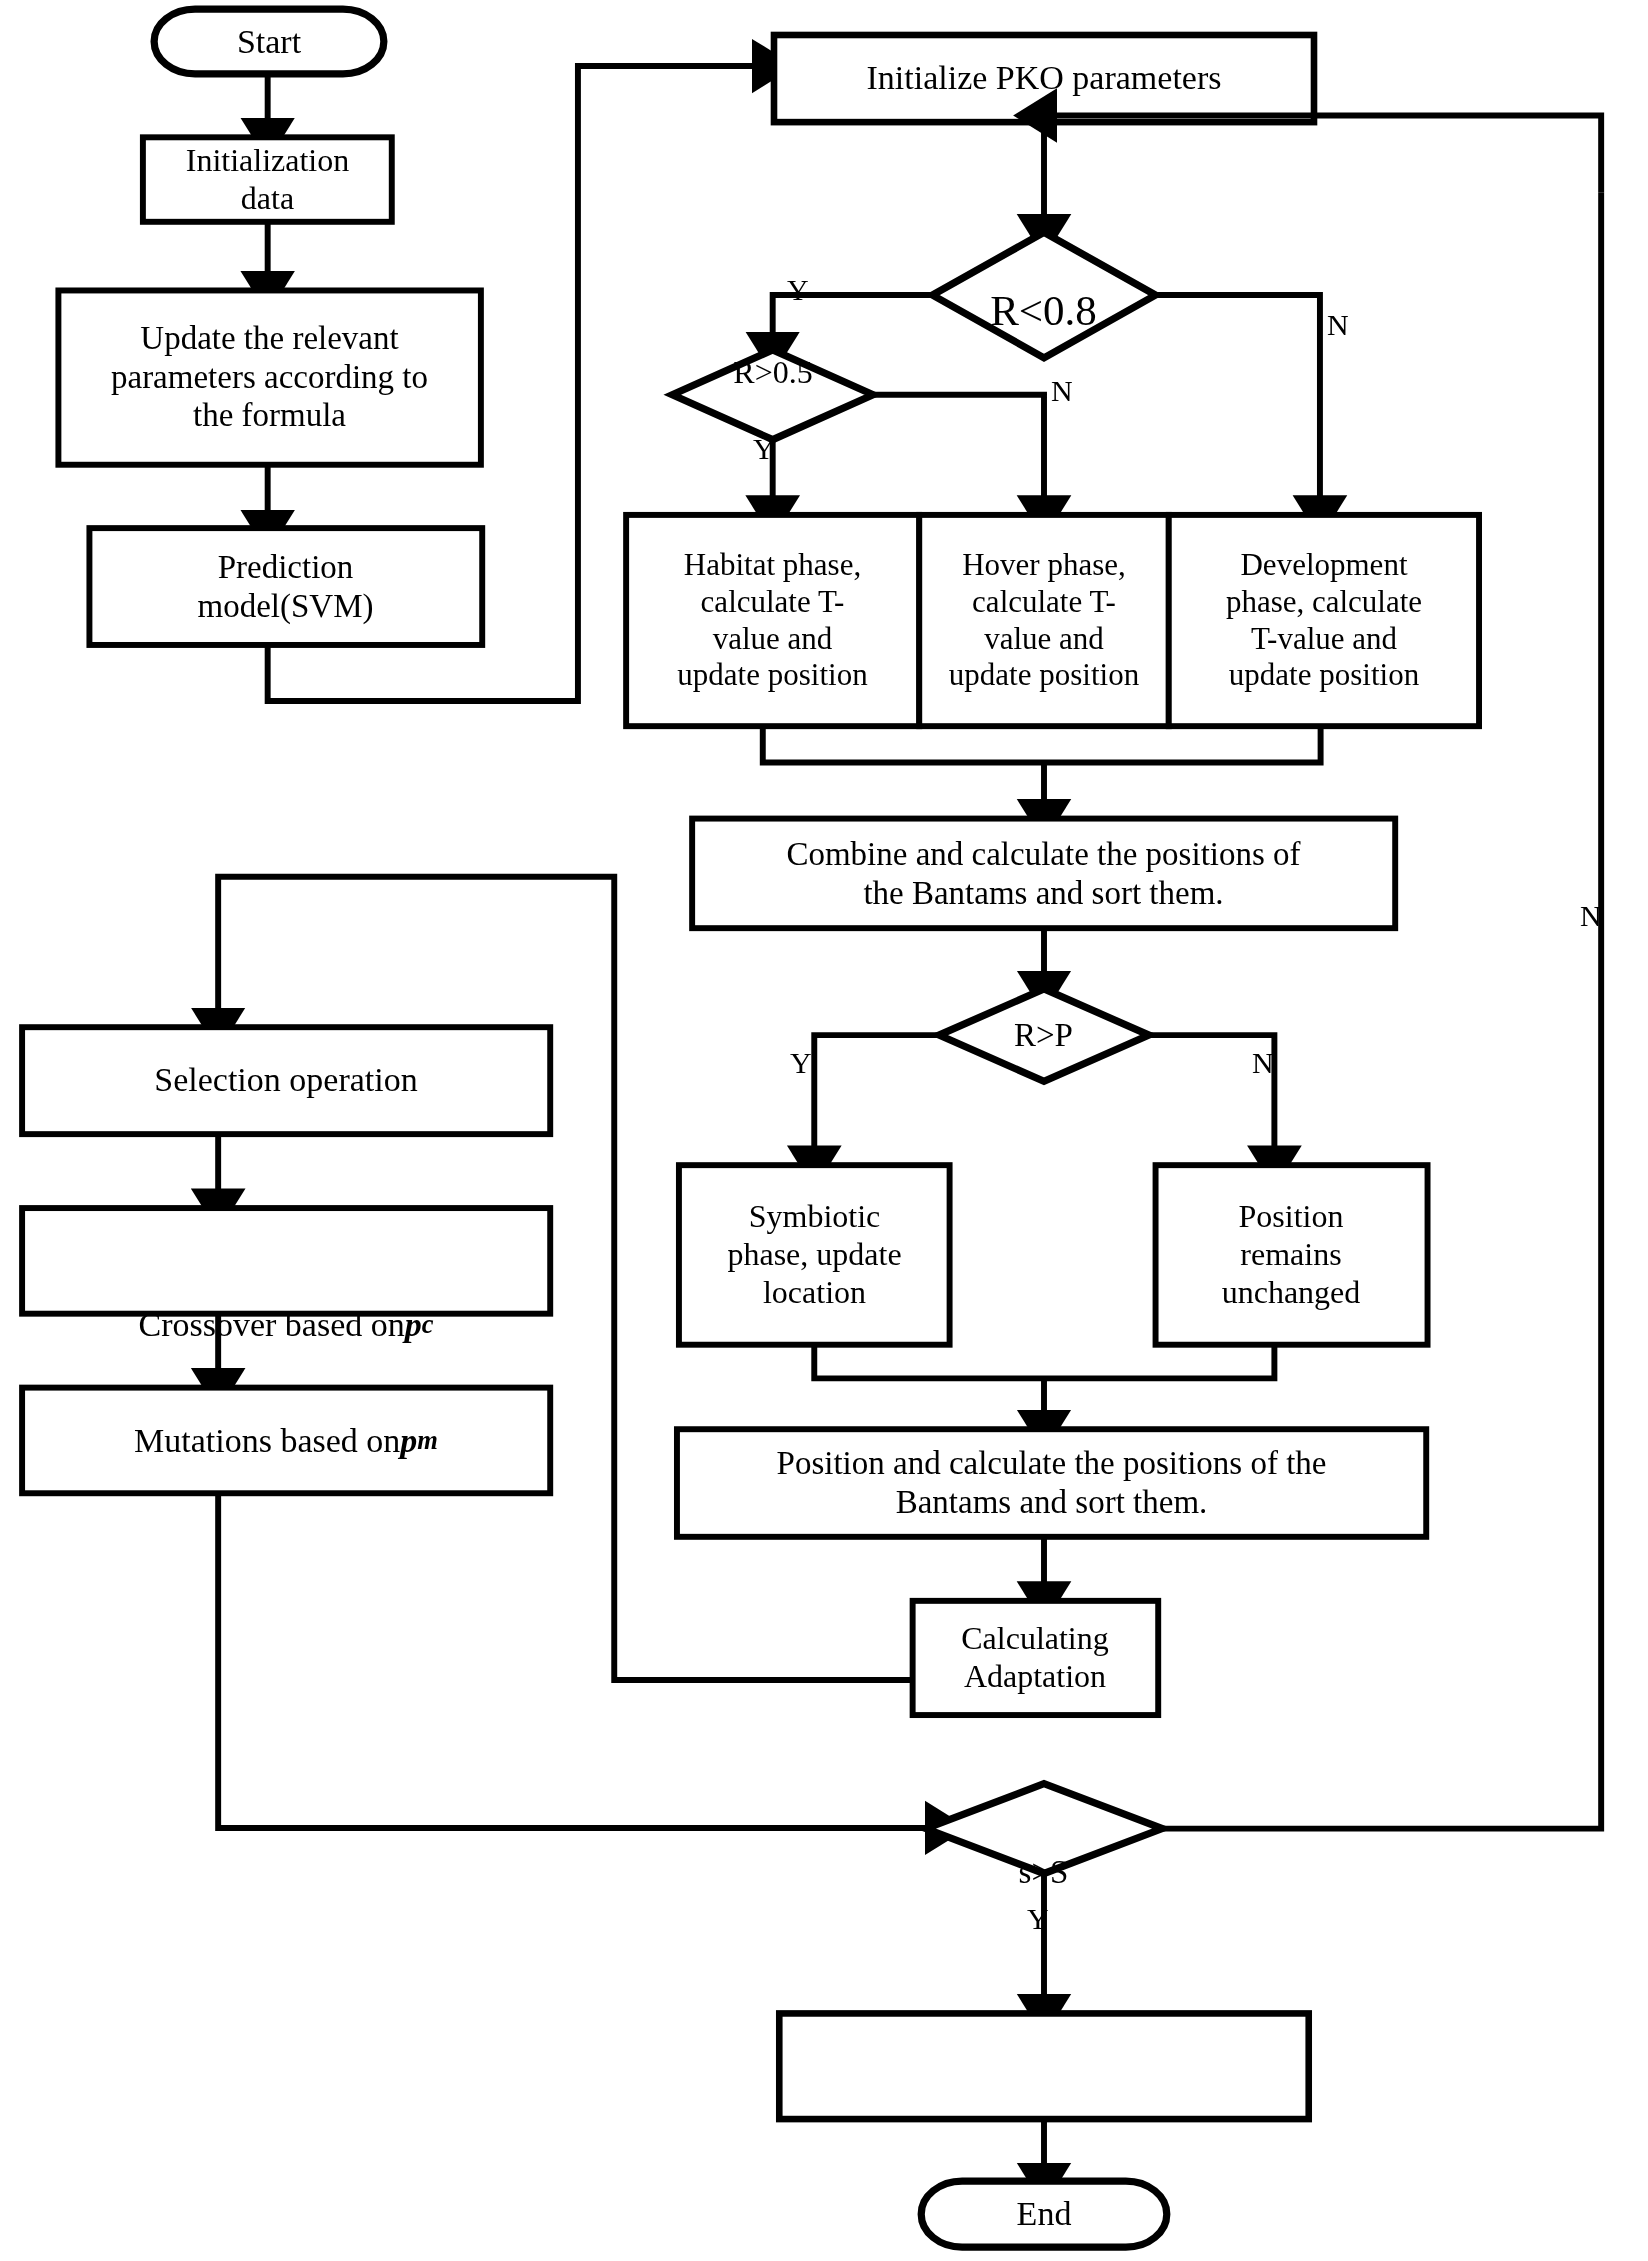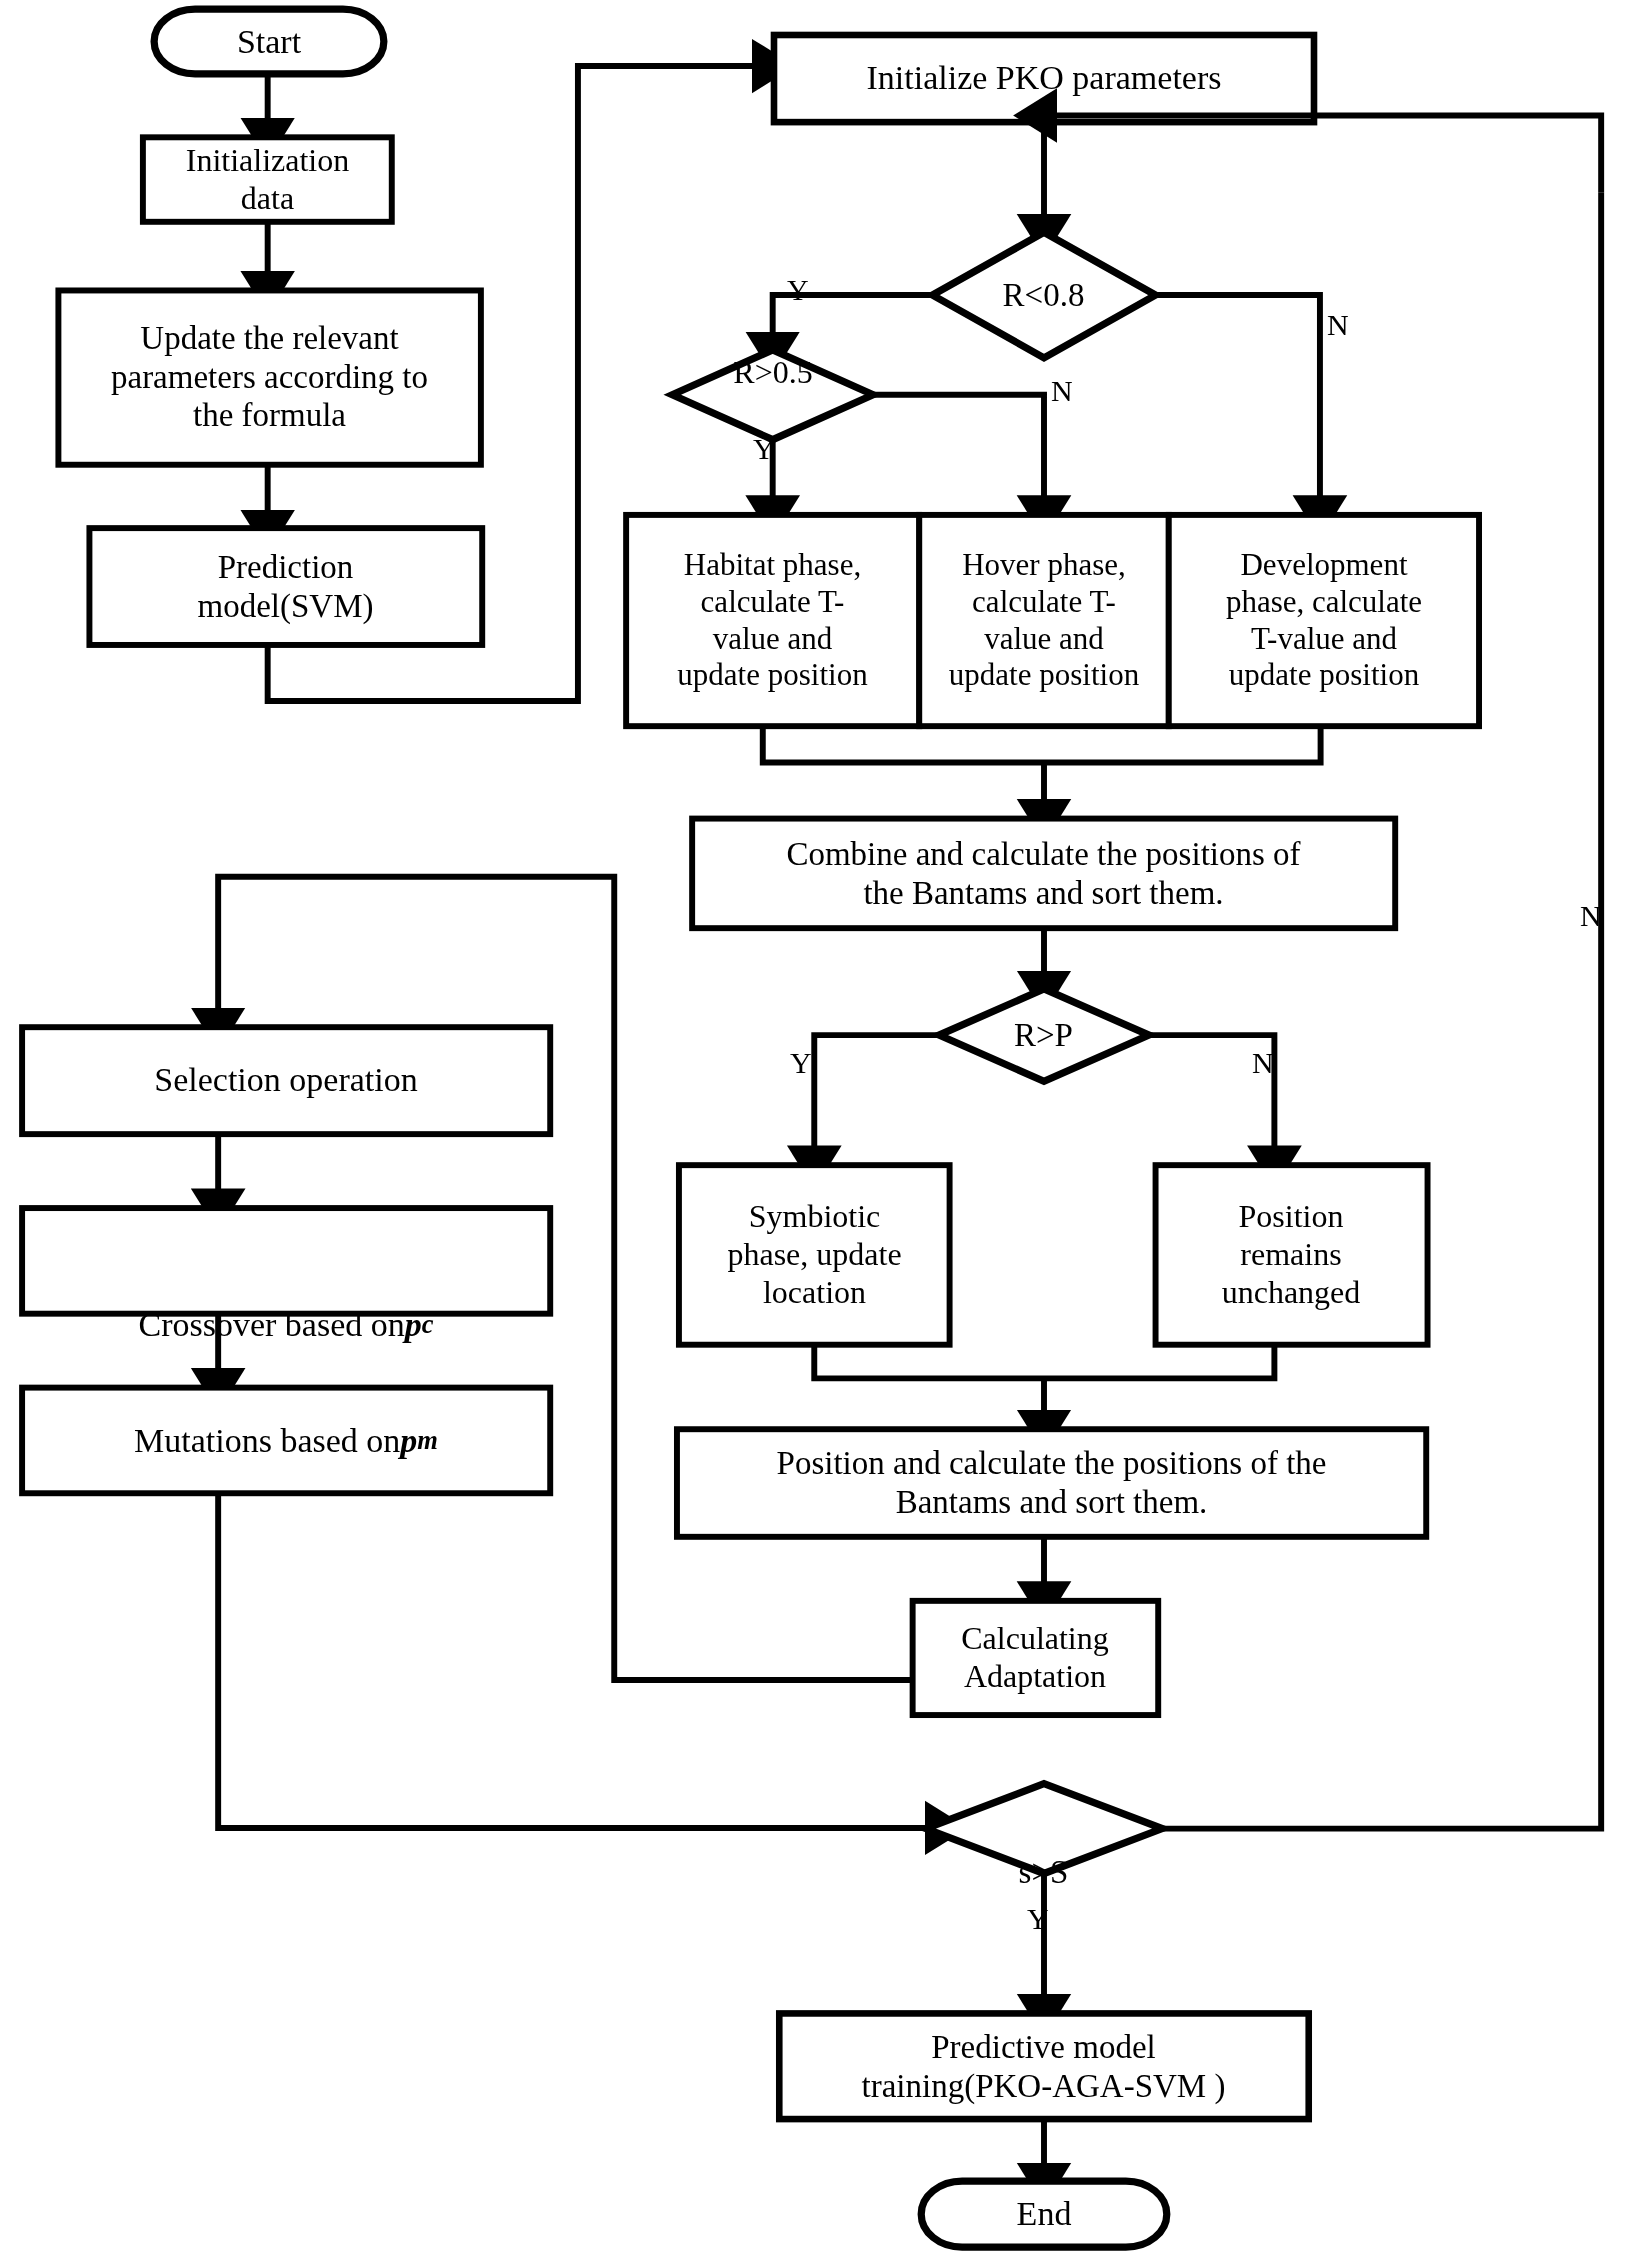--- a/index.html
+++ b/index.html
@@ -132,21 +132,21 @@
 
 <div class="node-text" style="left:58px;top:290px;width:423px;height:174px;font-size:33px;">Update the relevant
 parameters according to
 the formula</div>
 
 <div class="node-text" style="left:89px;top:528px;width:393px;height:117px;font-size:33px;">Prediction
 model(SVM)</div>
 
 <div class="node-text" style="left:774px;top:35px;width:540px;height:87px;font-size:34px;">Initialize PKO parameters</div>
 
-<div class="node-text" style="left:945px;top:271px;width:197px;height:49px;font-size:33px;">R&lt;0.8</div>
+<div class="node-text" style="left:945px;top:287px;width:197px;height:49px;font-size:43px;">R&lt;0.8</div>
 
 <div class="node-text" style="left:687px;top:349px;width:172px;height:48px;font-size:32px;">R&gt;0.5</div>
 
 <div class="node-text" style="left:626px;top:515px;width:293px;height:211px;font-size:31px;">Habitat phase,
 calculate T-
 value and
 update position</div>
 
 <div class="node-text" style="left:919px;top:515px;width:250px;height:211px;font-size:31px;">Hover phase,
 calculate T-
@@ -178,22 +178,20 @@
 Adaptation</div>
 
 <div class="node-text" style="left:22px;top:1027px;width:528px;height:107px;font-size:34px;">Selection  operation</div>
 
 <div class="node-text" style="left:22px;top:1272px;width:528px;height:106px;font-size:34px;"><span>Crossover based on </span><span class="bi">p</span><span class="bi sub">c</span></div>
 
 <div class="node-text" style="left:22px;top:1388px;width:528px;height:106px;font-size:34px;"><span>Mutations based on </span><span class="bi">p</span><span class="bi sub">m</span></div>
 
 <div class="node-text ital" style="left:978px;top:1806px;width:131px;height:45px;font-size:33px;">s&gt;S</div>
 
-<div class="node-text" style="left:779px;top:2014px;width:529px;height:106px;font-size:33px;">Predictive model
-training(PKO-AGA-SVM )</div>
 
 <div class="node-text" style="left:921px;top:2181px;width:246px;height:66px;font-size:34px;">End</div>
 
 <div class="edge-label" style="left:787px;top:275px;">Y</div>
 <div class="edge-label" style="left:1327px;top:310px;">N</div>
 <div class="edge-label" style="left:753px;top:434px;">Y</div>
 <div class="edge-label" style="left:1051px;top:376px;">N</div>
 <div class="edge-label" style="left:790px;top:1048px;">Y</div>
 <div class="edge-label" style="left:1252px;top:1048px;">N</div>
 <div class="edge-label" style="left:1027px;top:1904px;">Y</div>

